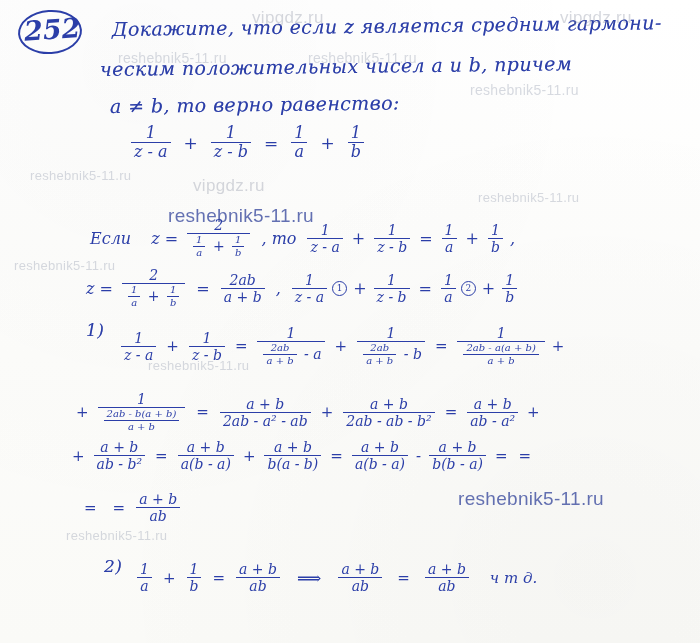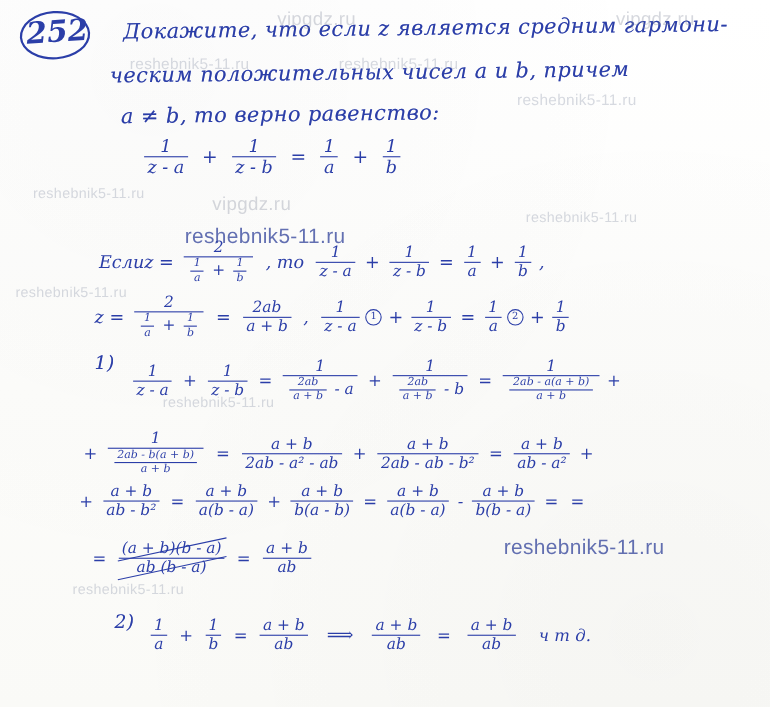--- a/index.html
+++ b/index.html
@@ -137,21 +137,21 @@
     </span>
     <span style="margin:0 10px;">+</span>
     <span class="frac" style="font-size:16px;">
       <span class="num">1</span>
       <span class="bar"></span>
       <span class="den">b</span>
     </span>
   </div>
 
   <div class="line" style="left:90px;top:218px;font-size:16px;">
-    <span style="margin-right:0;">Если</span>
+    <span style="margin-right:20px;">Если</span>
     <span style="margin-right:6px;">z =</span>
     <span class="frac" style="font-size:14px;">
       <span class="num">2</span>
       <span class="bar"></span>
       <span class="den">
         <span class="frac tiny">
           <span class="num">1</span>
           <span class="bar"></span>
           <span class="den">a</span>
         </span>
@@ -362,25 +362,20 @@
       <span class="num">a + b</span>
       <span class="bar"></span>
       <span class="den">b(b - a)</span>
     </span>
     <span style="margin:0 6px;">=</span>
     <span style="margin-left:5px;">=</span>
   </div>
 
   <div class="line" style="left:84px;top:492px;font-size:15px;">
     <span style="margin-right:8px;">=</span>
-    <span class="frac" style="font-size:14px;">
-      <span class="num cancel">(a + b)(b - a)</span>
-      <span class="bar"></span>
-      <span class="den cancel">ab (b - a)</span>
-    </span>
     <span style="margin:0 8px;">=</span>
     <span class="frac" style="font-size:14px;">
       <span class="num">a + b</span>
       <span class="bar"></span>
       <span class="den">ab</span>
     </span>
   </div>
 
   <div class="hand" style="left:104px;top:556px;font-size:17px;">2)</div>
 

